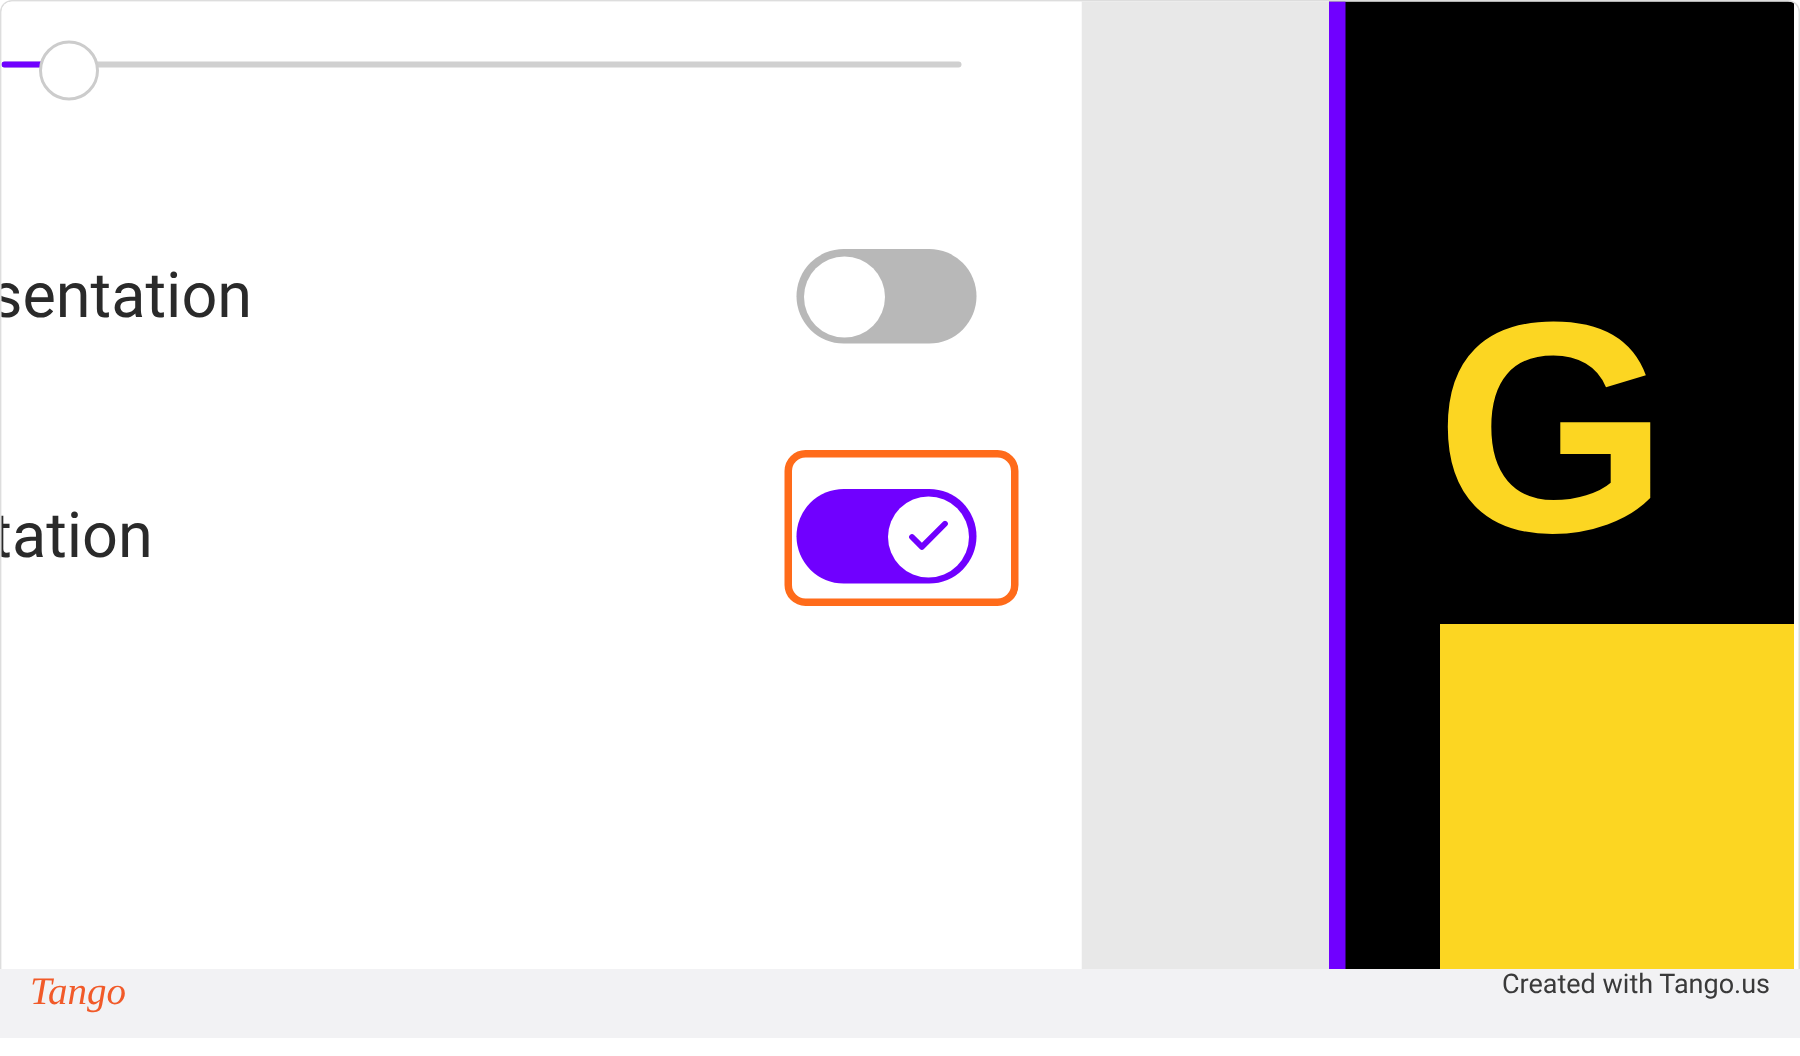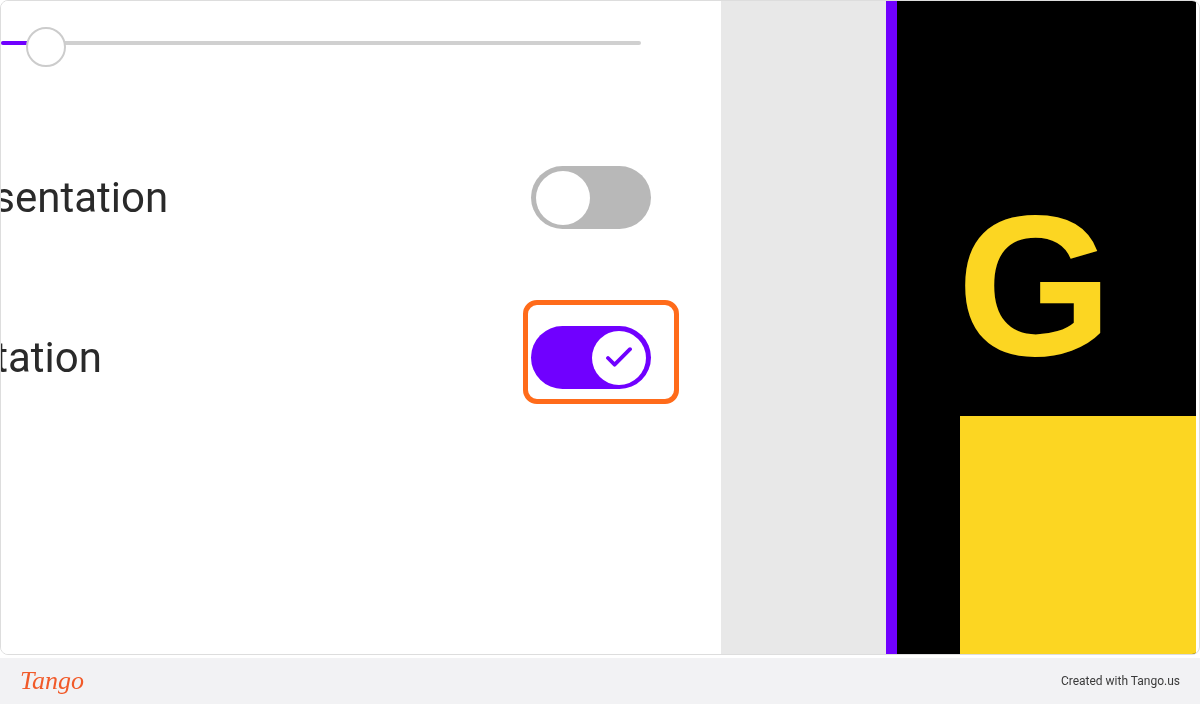--- a/index.html
+++ b/index.html
@@ -191,41 +191,41 @@
       position: absolute;
       top: 415px;
       left: 63px;
       width: 300px;
       height: 240px;
       background: #fcd622;
     }
     
     .footer {
       position: absolute;
-      bottom: 0;
+      bottom: 12px;
       left: 0;
       width: 100%;
       height: 46px;
       background: #f2f2f4;
       display: flex;
-      align-items: center;
+      align-items: flex-start;
       justify-content: space-between;
       padding: 0 20px;
     }
     
     .tango-logo {
       font-family: 'Brush Script MT', cursive;
       font-size: 26px;
       color: #f15a29;
       font-style: italic;
       font-weight: 500;
     }
     
     .footer-text {
-      font-size: 12px;
+      font-size: 18px;
       color: #3a3a3a;
     }
   </style>
 </head>
 <body>
 
 <div class="main-container">
 
   <div class="settings-panel">
 

